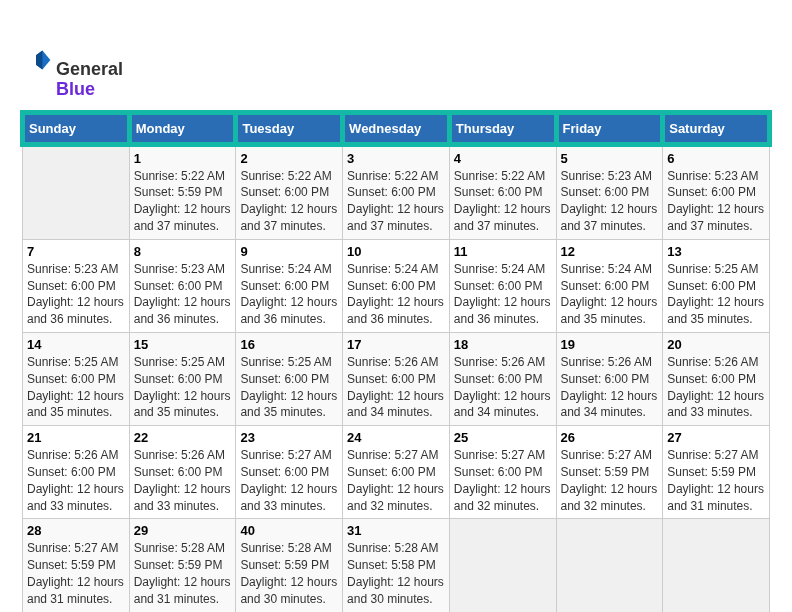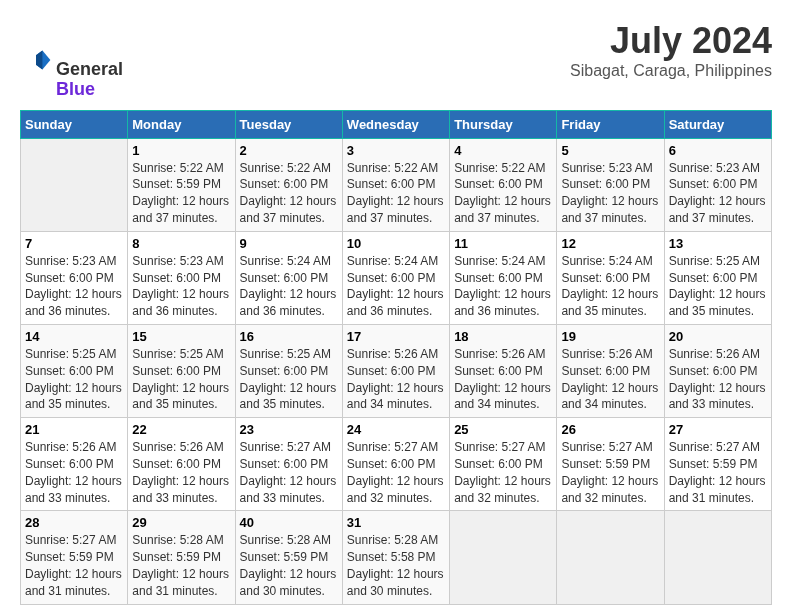--- a/index.html
+++ b/index.html
@@ -52,21 +52,21 @@
       border-collapse: collapse;
       font-size: 11px;
     }
     thead tr th {
       background-color: #2a6db5;
       color: #fff;
       padding: 6px 4px;
       text-align: left;
       font-size: 13px;
       font-weight: bold;
-      border: 1px solid #14b8a6;
+      border: 5px solid #14b8a6;
     }
     tbody tr td {
       border: 1px solid #ccc;
       padding: 4px;
       vertical-align: top;
       min-height: 70px;
       height: 90px;
     }
     tbody tr:nth-child(odd) td {
       background-color: #f9f9f9;
@@ -97,24 +97,20 @@
     <svg class="logo-icon" viewBox="0 0 40 40">
       <rect x="0" y="0" width="40" height="40" fill="white"></rect>
       <polygon points="28,8 38,20 28,32 20,26 20,14" fill="#1a6fc4"></polygon>
       <polygon points="20,14 28,8 28,32 20,26" fill="#0d4a8a"></polygon>
     </svg>
     <div class="logo-text">
       <div>General</div>
       <div><span>Blue</span></div>
     </div>
   </div>
-  <div class="title-area">
-    <div class="main-title">July 2024</div>
-    <div class="subtitle">Sibagat, Caraga, Philippines</div>
-  </div>
 </div>
 
 <table>
   <thead>
     <tr id="days-header">
     <th>Sunday</th>
         <th>Monday</th>
         <th>Tuesday</th>
         <th>Wednesday</th>
         <th>Thursday</th>

